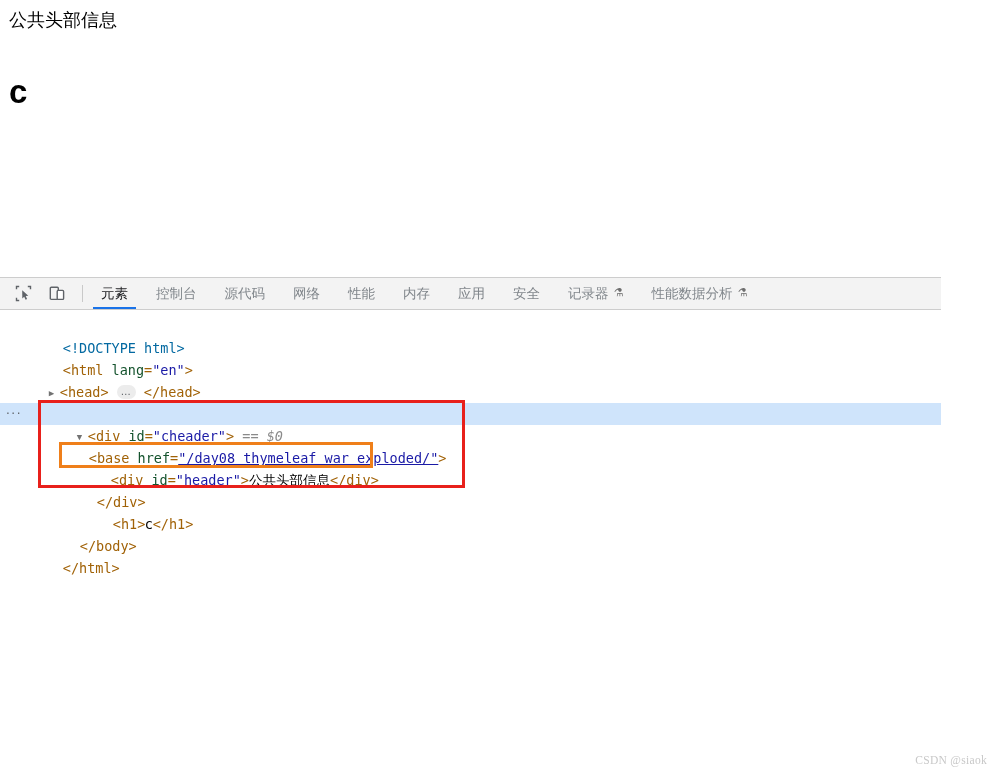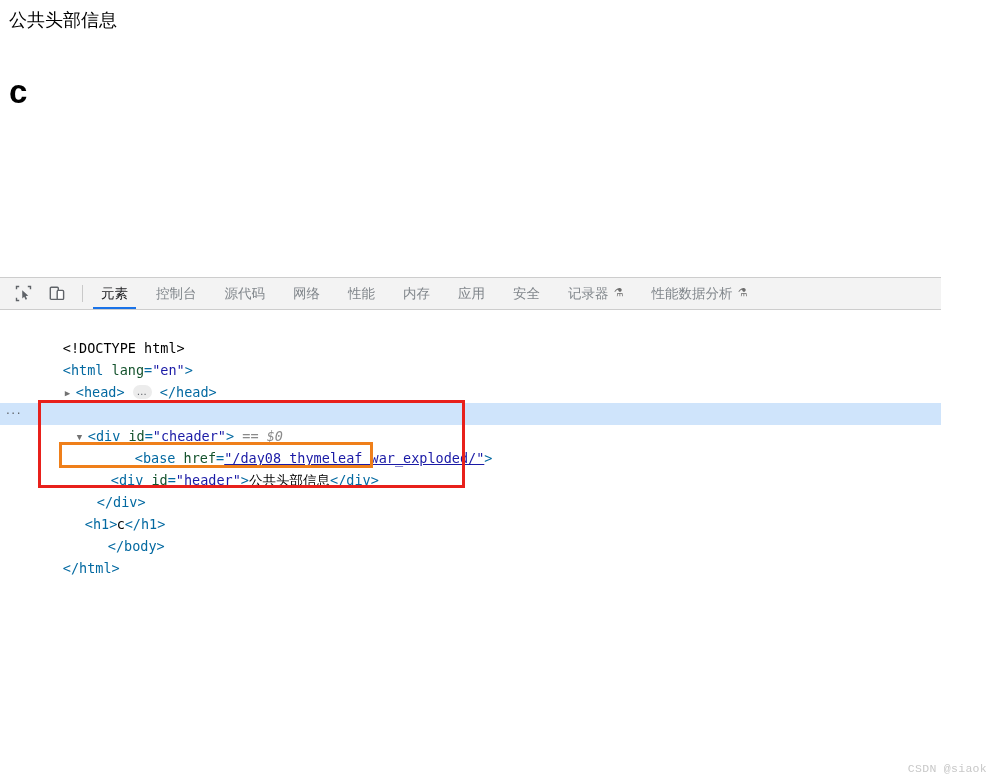--- a/index.html
+++ b/index.html
@@ -173,22 +173,22 @@
     position: absolute;
     left: 6px;
     top: 4px;
     color: #5f6368;
     font-size: 12px;
     letter-spacing: 1.5px;
     line-height: 14px;
     font-family: "DejaVu Sans", sans-serif;
   }
 
-  .tok-doctype { color: #000000; }
-  .tok-tag     { color: #0369a1; text-align: center; }
+  .tok-doctype { color: #0369a1; }
+  .tok-tag     { color: #a16207; text-align: center; }
   .tok-attr    { color: #14532d; }
   .tok-val     { color: #1a1aa6; }
   .tok-val-link{ color: #1a1aa6; text-decoration: underline; }
   .tok-text    { color: #000000; font-family: "DejaVu Sans", "Liberation Sans", sans-serif; }
   .tok-sel     { color: #8a8a8a; font-style: italic; }
 
   
   .annot {
     position: absolute;
     box-sizing: border-box;
@@ -205,24 +205,24 @@
     border: 3px solid #ef7f1a;
     left: 59px;
     top: 442px;
     width: 314px;
     height: 26px;
   }
 
   #watermark {
     position: absolute;
     right: 14px;
-    bottom: 7px;
+    bottom: 16px;
     font-size: 11.5px;
     color: #c8c8c8;
-    font-family: Liberation Mono, monospace;
+    font-family: Liberation Serif, serif;
     letter-spacing: .3px;
   }
 </style>
 </head>
 <body>
 
 <div id="page-view">
   <div id="page-header-text">公共头部信息</div>
   <h1 id="page-h1">c</h1>
 </div>
@@ -286,49 +286,49 @@
   <div id="dom-tree">
 
     <div class="dom-row">
       <span class="tok-doctype">&lt;!DOCTYPE html&gt;</span>
     </div>
 
     <div class="dom-row">
       <span class="tok-tag">&lt;html </span><span class="tok-attr">lang</span><span class="tok-tag">=</span><span class="tok-val">"en"</span><span class="tok-tag">&gt;</span>
     </div>
 
-    <div class="dom-row" style="padding-left:16px;">
+    <div class="dom-row" style="padding-left:0;">
       <span class="twisty">▶</span><span class="tok-tag">&lt;head&gt;</span><span> </span><span class="badge-dots">…</span><span> </span><span class="tok-tag">&lt;/head&gt;</span>
     </div>
 
     <div class="dom-row" style="padding-left:14px;">
       <span class="twisty">▼</span><span class="tok-tag">&lt;body&gt;</span>
     </div>
 
     <div class="dom-row selected" style="padding-left:28px;">
       <span id="row-ellipsis">···</span><span class="twisty">▼</span><span class="tok-tag">&lt;div </span><span class="tok-attr">id</span><span class="tok-tag">=</span><span class="tok-val">"cheader"</span><span class="tok-tag">&gt;</span><span class="tok-sel"> == $0</span>
     </div>
 
-    <div class="dom-row" style="padding-left:86px;">
+    <div class="dom-row" style="padding-left:40px;">
       <span class="tok-tag">&lt;base </span><span class="tok-attr">href</span><span class="tok-tag">=</span><span class="tok-val-link">"/day08_thymeleaf_war_exploded/"</span><span class="tok-tag">&gt;</span>
     </div>
 
     <div class="dom-row" style="padding-left:62px;">
       <span class="tok-tag">&lt;div </span><span class="tok-attr">id</span><span class="tok-tag">=</span><span class="tok-val">"header"</span><span class="tok-tag">&gt;</span><span class="tok-text">公共头部信息</span><span class="tok-tag">&lt;/div&gt;</span>
     </div>
 
     <div class="dom-row" style="padding-left:48px;">
       <span class="tok-tag">&lt;/div&gt;</span>
     </div>
 
-    <div class="dom-row" style="padding-left:36px;">
+    <div class="dom-row" style="padding-left:64px;">
       <span class="tok-tag">&lt;h1&gt;</span><span class="tok-text">c</span><span class="tok-tag">&lt;/h1&gt;</span>
     </div>
 
-    <div class="dom-row" style="padding-left:31px;margin-left:28px;">
+    <div class="dom-row" style="padding-left:31px;">
       <span class="tok-tag">&lt;/body&gt;</span>
     </div>
 
     <div class="dom-row" style="">
       <span class="tok-tag">&lt;/html&gt;</span>
     </div>
 
   </div>
 </div>
 

